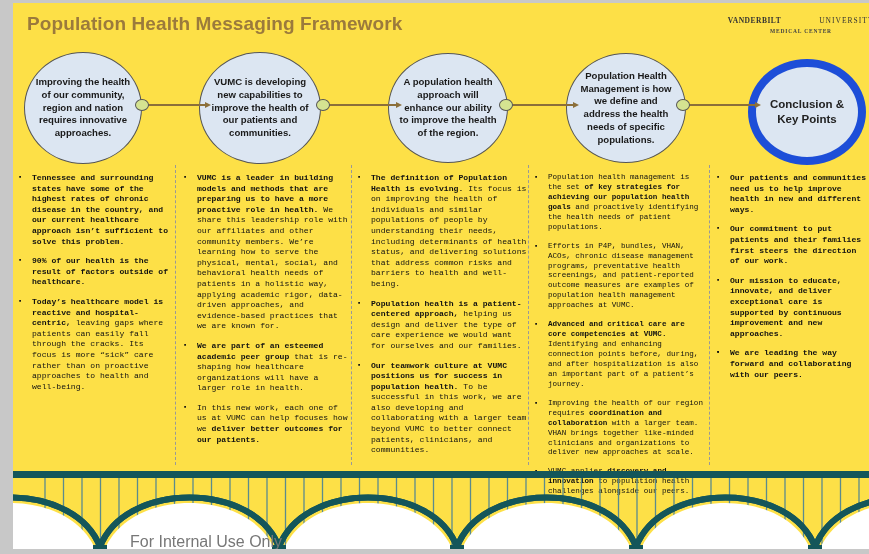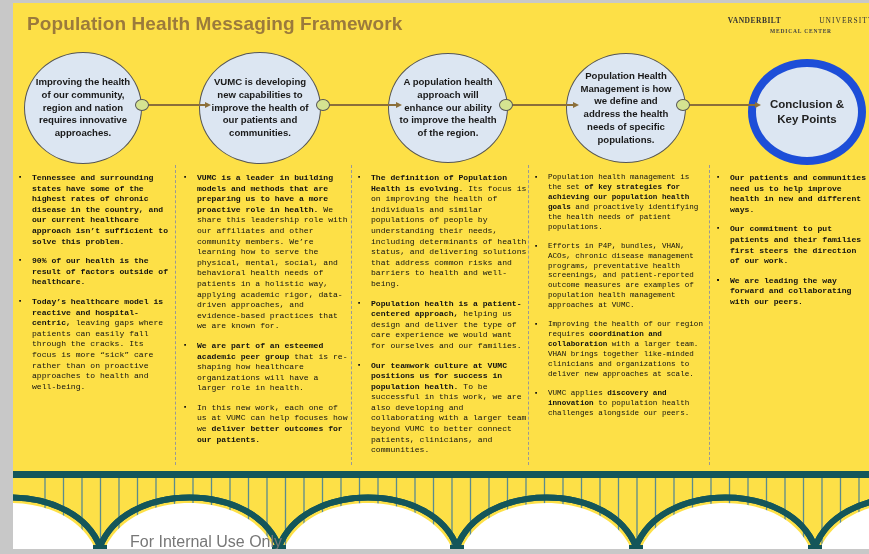--- a/index.html
+++ b/index.html
@@ -120,29 +120,30 @@
       <ul>
         <li><span class="bullet">▪</span><span class="b">The definition of Population Health is evolving.</span><span> Its focus is on improving the health of individuals and similar populations of people by understanding their needs, including determinants of health status, and delivering solutions that address common risks and barriers to health and well-being.</span></li>
         <li><span class="bullet">▪</span><span class="b">Population health is a patient-centered approach,</span><span> helping us design and deliver the type of care experience we would want for ourselves and our families.</span></li>
         <li><span class="bullet">▪</span><span class="b">Our teamwork culture at VUMC positions us for success in population health.</span><span> To be successful in this work, we are also developing and collaborating with a larger team beyond VUMC to better connect patients, clinicians, and communities.</span></li>
       </ul>
     </div>
   <div class="col" style="left:521px;width:172px;font-size:7.6px;">
       <ul>
         <li><span class="bullet">▪</span><span>Population health management is the set </span><span class="b">of key strategies for achieving our population health goals</span><span> and proactively identifying the health needs of patient populations.</span></li>
         <li><span class="bullet">▪</span><span>Efforts in P4P, bundles, VHAN, ACOs, chronic disease management programs, preventative health screenings, and patient-reported outcome measures are examples of population health management approaches at VUMC.</span></li>
+        <li><span class="bullet">▪</span><span class="b">Advanced and critical care are core competencies at VUMC.</span><span> Identifying and enhancing connection points before, during, and after hospitalization is also an important part of a patient’s journey.</span></li>
         <li><span class="bullet">▪</span><span>Improving the health of our region requires </span><span class="b">coordination and collaboration</span><span> with a larger team. VHAN brings together like-minded clinicians and organizations to deliver new approaches at scale.</span></li>
         <li><span class="bullet">▪</span><span>VUMC applies </span><span class="b">discovery and innovation</span><span> to population health challenges alongside our peers.</span></li>
       </ul>
     </div>
   <div class="col" style="left:703px;width:150px;">
       <ul>
         <li><span class="bullet">▪</span><span class="b">Our patients and communities need us to help improve health in new and different ways.</span></li>
         <li><span class="bullet">▪</span><span class="b">Our commitment to put patients and their families first steers the direction of our work.</span></li>
-        <li><span class="bullet">▪</span></li>
+        <li><span class="bullet">▪</span><span class="b">Our mission to educate, innovate, and deliver exceptional care is supported by continuous improvement and new approaches.</span></li>
         <li><span class="bullet">▪</span></li>
         <li><span class="bullet">▪</span><span class="b">We are leading the way forward and collaborating with our peers.</span></li>
       </ul>
     </div>
 
   <svg class="bridge" viewBox="0 0 860 82" preserveAspectRatio="none">
       <line x1="32" y1="8" x2="32" y2="78" stroke="#5b8b8e" stroke-width="1.3"></line>
       <line x1="50.5" y1="8" x2="50.5" y2="78" stroke="#5b8b8e" stroke-width="1.3"></line>
       <line x1="69" y1="8" x2="69" y2="78" stroke="#5b8b8e" stroke-width="1.3"></line>
       <line x1="87.5" y1="8" x2="87.5" y2="78" stroke="#5b8b8e" stroke-width="1.3"></line>

